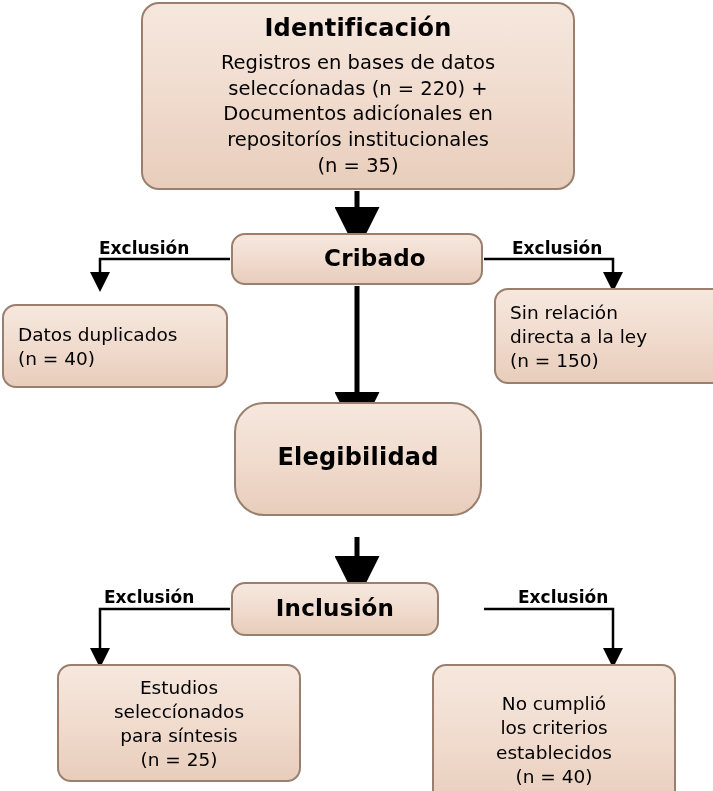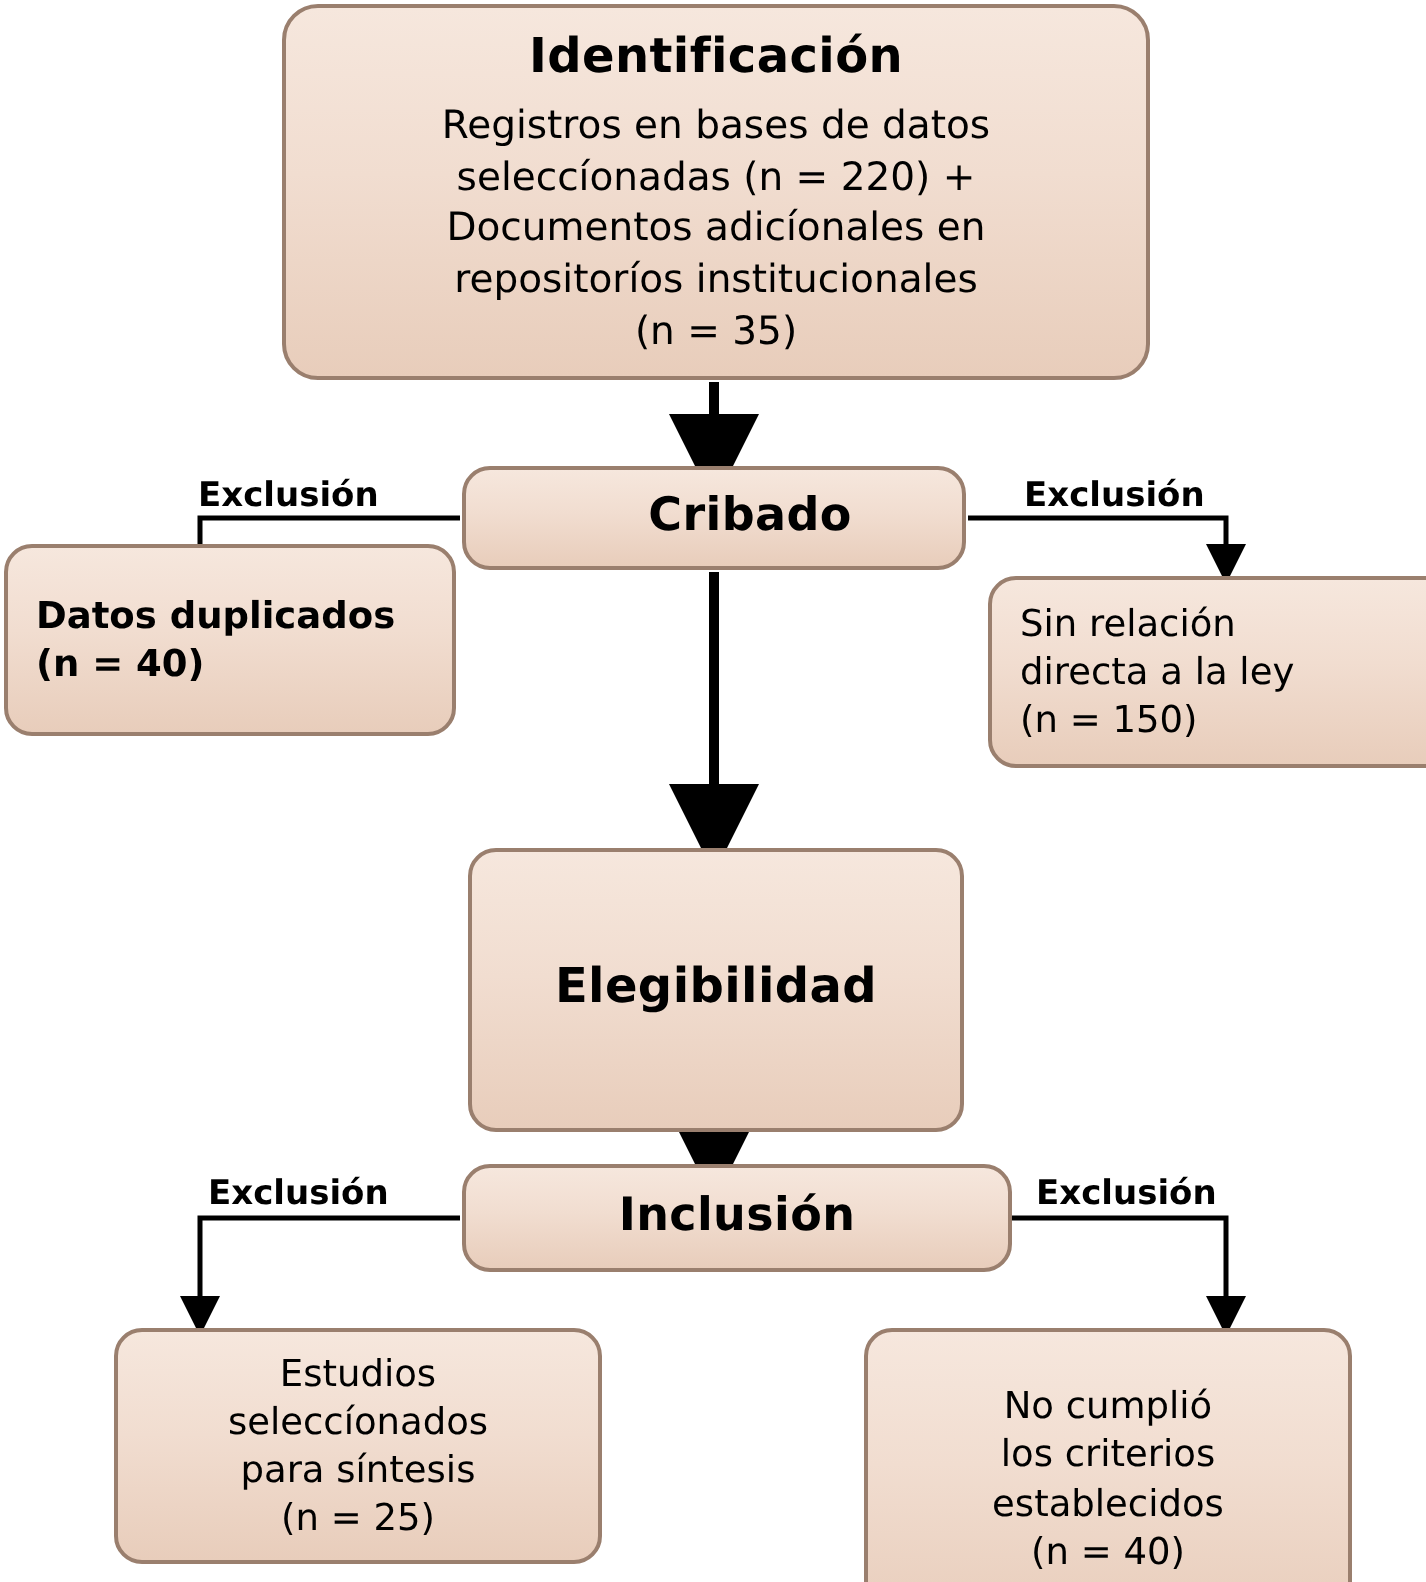--- a/index.html
+++ b/index.html
@@ -73,51 +73,51 @@
     top: 233px;
     width: 252px;
     height: 52px;
     padding-left: 36px;
   }
   #node-cribado .title { font-size: 23px; }
 
   
   #node-duplicados {
     left: 2px;
-    top: 272px;
+    top: 304px;
     width: 226px;
-    height: 96px;
-    font-weight: bold;
+    height: 84px;
   }
   #node-duplicados .body { font-size: 18.5px; line-height: 1.3; }
 
   
   #node-sinrelacion {
     left: 494px;
     top: 288px;
     width: 256px;
     height: 96px;
   }
   #node-sinrelacion .body { font-size: 18.5px; line-height: 1.3; }
 
   
   #node-elegibilidad {
     left: 234px;
-    top: 424px;
+    top: 402px;
     width: 248px;
-    height: 142px;
+    height: 114px;
+    border-radius: 30px;
   }
   #node-elegibilidad .title { font-size: 24px; margin-bottom: 4px; }
   #node-elegibilidad .body { font-size: 19px; line-height: 1.3; }
 
   
   #node-inclusion {
     left: 231px;
     top: 582px;
-    width: 275px;
+    width: 208px;
     height: 54px;
   }
   #node-inclusion .title { font-size: 23px; }
 
   
   #node-estudios {
     left: 57px;
     top: 664px;
     width: 244px;
     height: 118px;

